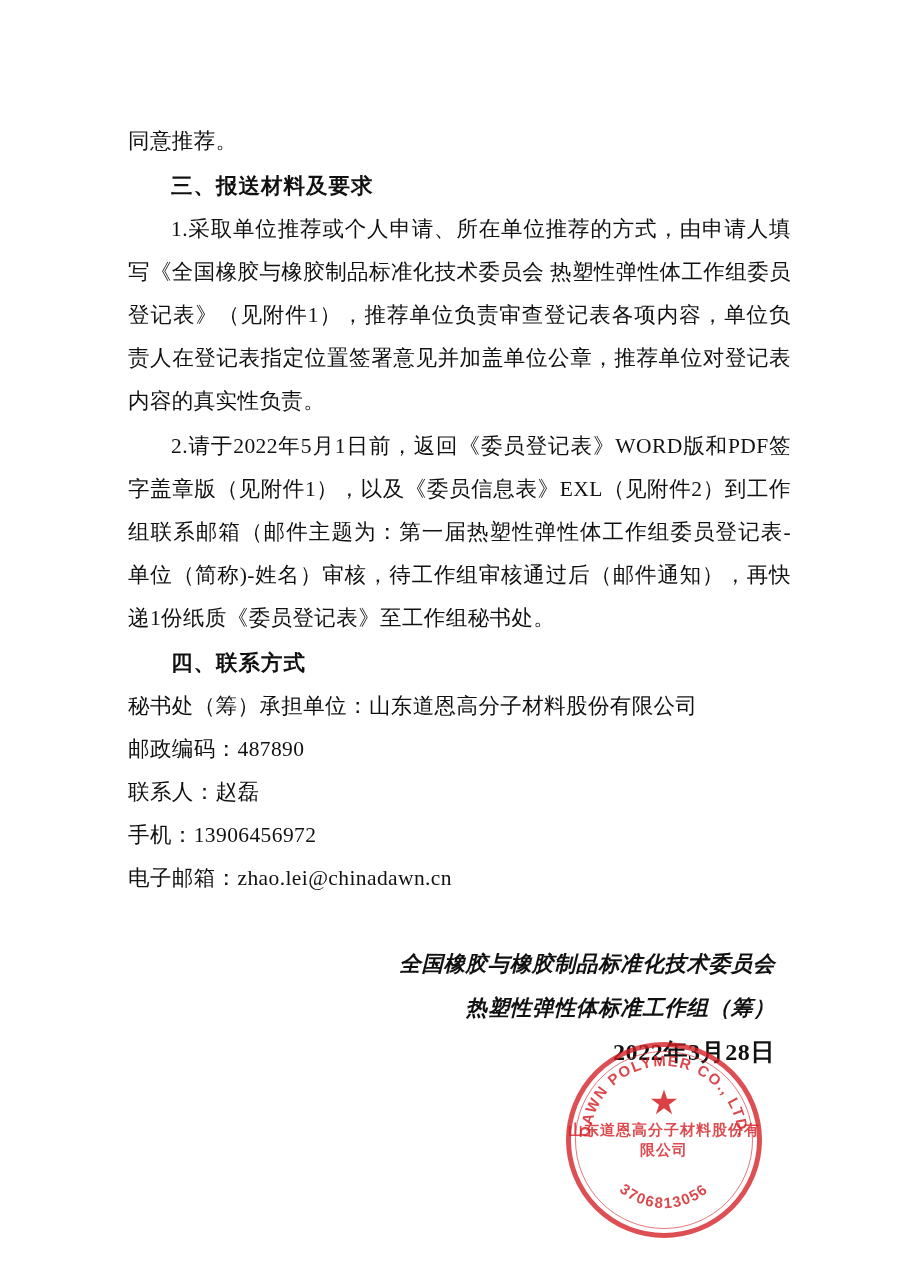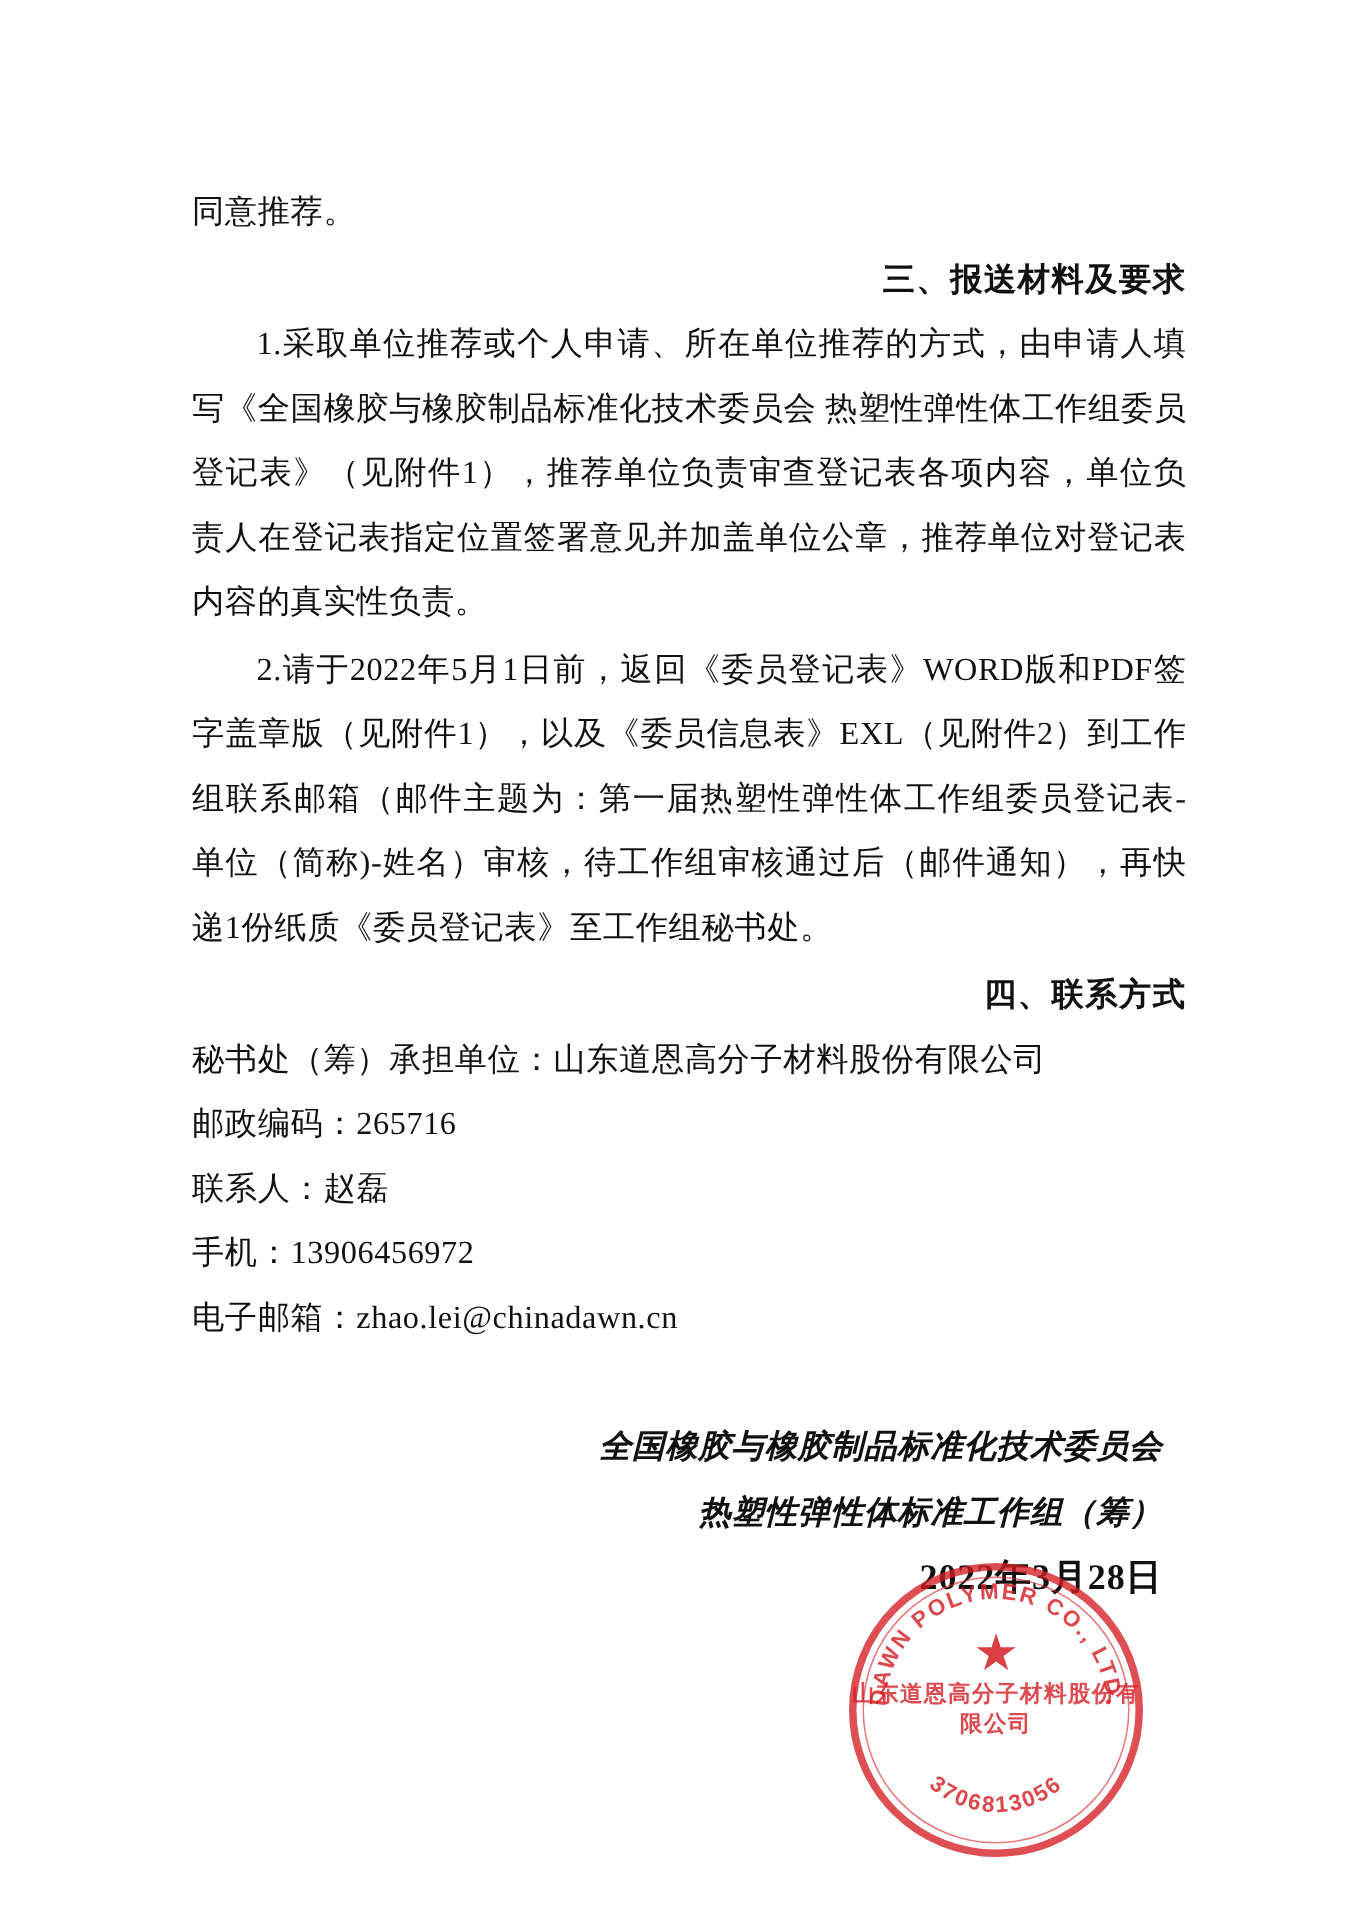--- a/index.html
+++ b/index.html
@@ -32,21 +32,20 @@
   .indent {
     text-indent: 2em;
   }
   .heading {
     font-size: 21.5px;
     line-height: 43px;
     font-weight: bold;
     text-indent: 2em;
     margin: 0;
     letter-spacing: 1px;
-    text-align: right;
   }
   .contact-line {
     font-size: 21.5px;
     line-height: 43px;
     margin: 0;
     letter-spacing: 0.4px;
   }
   .contact-line .label {
     font-weight: normal;
   }
@@ -151,21 +150,21 @@
   <p class="para indent">2.请于2022年5月1日前，返回《委员登记表》WORD版和PDF签字盖章版（见附件1），以及《委员信息表》EXL（见附件2）到工作组联系邮箱（邮件主题为：第一届热塑性弹性体工作组委员登记表-单位（简称)-姓名）审核，待工作组审核通过后（邮件通知），再快递1份纸质《委员登记表》至工作组秘书处。</p>
 
   <p class="heading">四、联系方式</p>
 
   <p class="contact-line">
     <span class="label">秘书处（筹）承担单位：</span><span class="value">山东道恩高分子材料股份有限公司</span>
   </p>
 
 
   <p class="contact-line">
-    <span class="label">邮政编码：</span><span class="value mono-val">265716</span>
+    <span class="label">邮政编码：</span><span class="value mono-val">487890</span>
   </p>
 
   <p class="contact-line">
     <span class="label">联系人：</span><span class="value">赵磊</span>
   </p>
 
   <p class="contact-line">
     <span class="label">手机：</span><span class="value mono-val">13906456972</span>
   </p>
 

